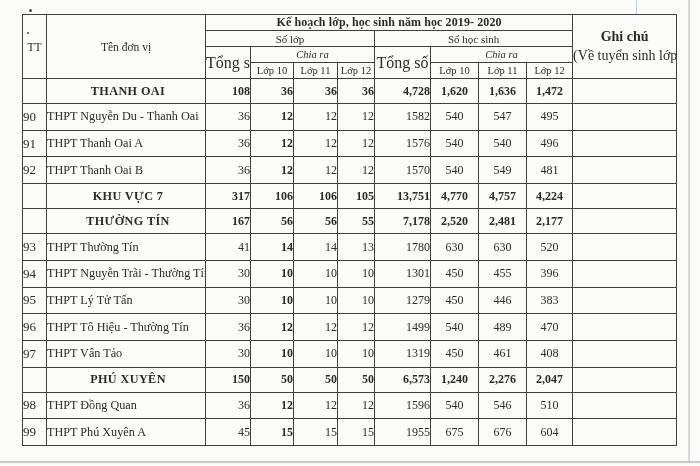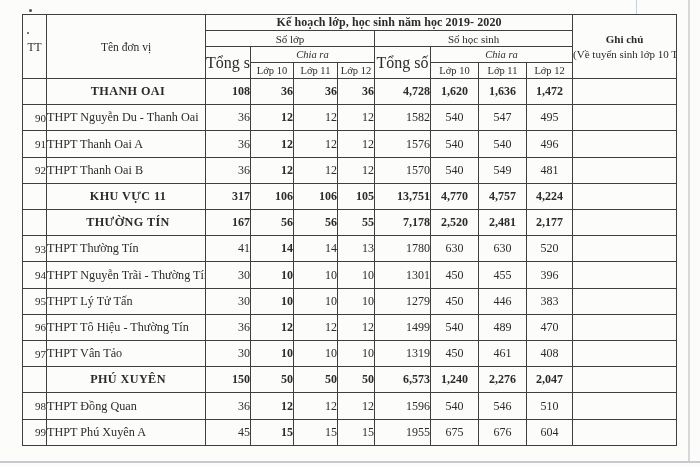--- a/index.html
+++ b/index.html
@@ -31,24 +31,24 @@
     white-space:nowrap;
   }
   table.plan{border:1.5px solid #333;}
   th{font-weight:normal;text-align:center;}
   .h-title{font-weight:bold;font-size:12px;letter-spacing:.1px;margin-top:19px;}
   .h-tt,.h-unit{font-weight:normal;font-size:11.5px;}
   .h-group{font-size:11px;}
   .h-total{font-size:16px;}
   .h-chia{font-style:italic;font-size:10.5px;}
   .h-grade{font-size:10.5px;margin-top:16px;}
-  .h-notes{font-size:11px;white-space:normal;line-height:1.35;padding:0 6px;}
+  .h-notes{font-size:14px;white-space:normal;line-height:1.35;padding:0 6px;}
   .h-notes .b1{font-weight:bold;display:block;}
   td{font-size:12px;}
-  td.c-tt{text-align:right;font-size:11px;}
+  td.c-tt{text-align:left;font-size:13px;}
   td.c-name{text-align:left;padding-left:5px;font-size:12.2px;white-space:nowrap;}
   tr.district td.c-name{text-align:center;padding-left:4px;letter-spacing:.4px;}
   tr.district td{font-weight:bold;}
   td.num{text-align:right;}
   td.pr13{padding-right:13px;}
   td.pr3{padding-right:3px;}
   td.ctr{text-align:center;}
   td.boldcol{font-weight:bold;}
   
   .scan-dot{position:absolute;background:#4c4c4c;border-radius:50%;}
@@ -155,21 +155,21 @@
     <td class="num pr13">12</td>
     <td class="num pr13">12</td>
     <td class="num pr3">1570</td>
     <td class="ctr">540</td>
     <td class="ctr">549</td>
     <td class="ctr">481</td>
     <td class="c-note"></td>
   </tr>
         <tr class="district">
     <td class="c-tt"></td>
-    <td class="c-name">KHU VỰC 11</td>
+    <td class="c-name">KHU VỰC 7</td>
     <td class="num pr13">317</td>
     <td class="num pr13 boldcol">106</td>
     <td class="num pr13">106</td>
     <td class="num pr13">105</td>
     <td class="num pr3">13,751</td>
     <td class="ctr">4,770</td>
     <td class="ctr">4,757</td>
     <td class="ctr">4,224</td>
     <td class="c-note"></td>
   </tr>

